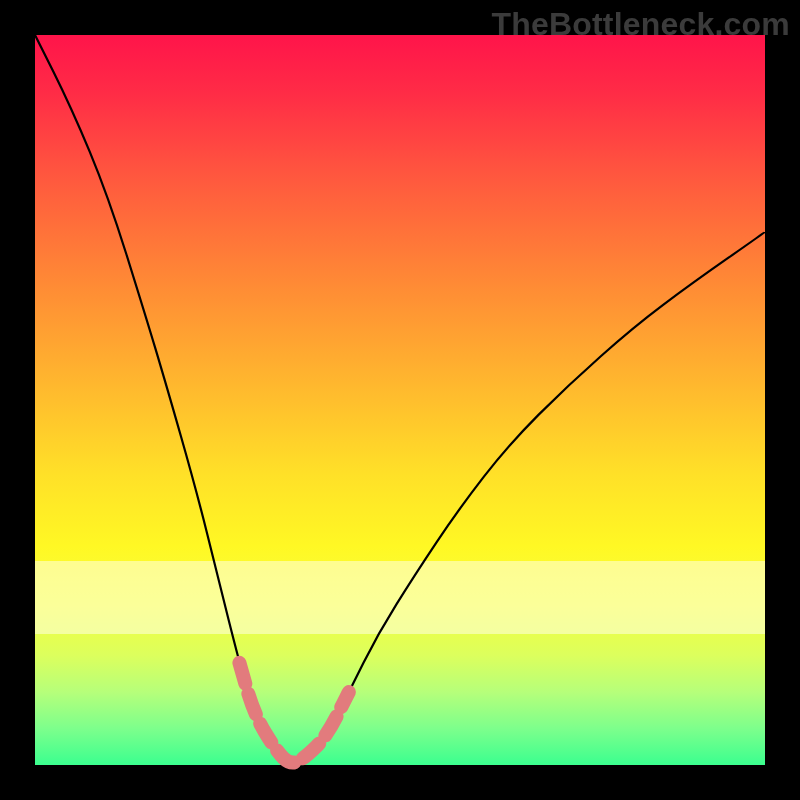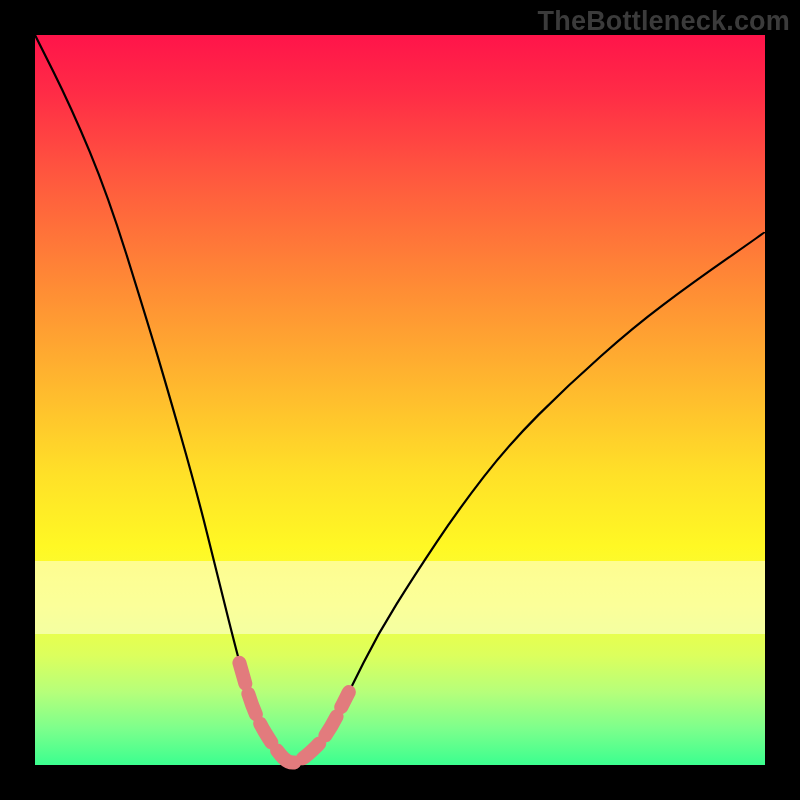--- a/index.html
+++ b/index.html
@@ -17,21 +17,21 @@
     top: 0;
     width: 800px;
     height: 800px;
     background: #000;
   }
   .watermark {
     position: absolute;
     top: 6px;
     right: 10px;
     color: #3b3b3b;
-    font-size: 27px;
+    font-size: 32px;
     font-weight: 600;
     letter-spacing: 0.2px;
     user-select: none;
   }
   .plot {
     position: absolute;
     left: 35px;
     top: 35px;
     width: 730px;
     height: 730px;

